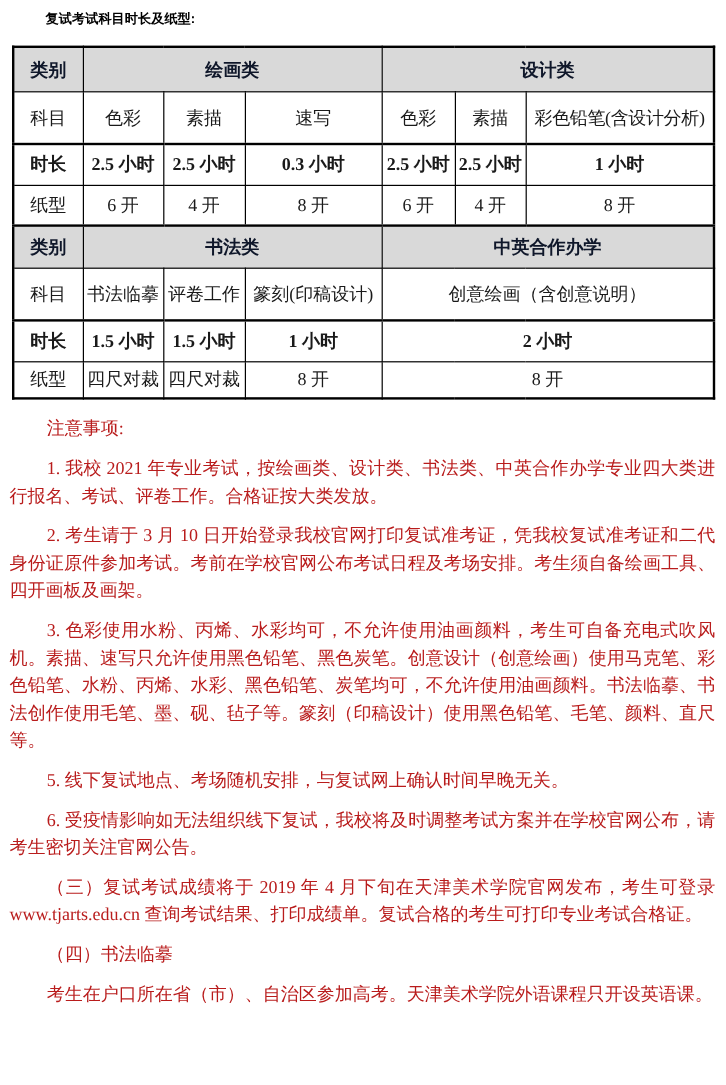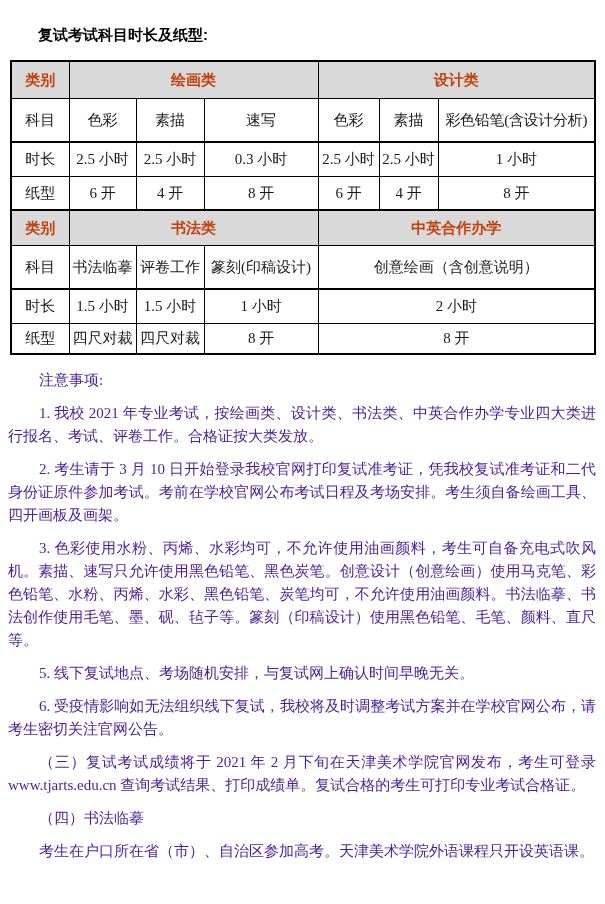--- a/index.html
+++ b/index.html
@@ -8,25 +8,25 @@
     width: 605px;
     height: 904px;
     box-sizing: border-box;
     padding: 8px 9px 0 8px;
     background: #ffffff;
     overflow: hidden;
     color: #1a1a1a;
     font-family: "Liberation Serif", "DejaVu Serif", serif;
   }
   .doc-title {
-    margin: 18px 0 0 0;
+    margin: 0 0 0 0;
     padding-left: 30px;
     font-family: "Liberation Sans", "DejaVu Sans", sans-serif;
     font-weight: bold;
-    font-size: 15px;
+    font-size: 11px;
     color: #000000;
   }
   table.exam-table {
     border-collapse: collapse;
     table-layout: fixed;
     width: 584px;
     margin: 15px 0 0 2px;
     border: 2px solid #000000;
   }
   table.exam-table td {
@@ -35,37 +35,37 @@
     vertical-align: middle;
     font-size: 15px;
     padding: 0 1px;
     overflow: hidden;
     white-space: nowrap;
   }
   tr.row-cat td {
     background: #d9d9d9;
     font-family: "Liberation Sans", "DejaVu Sans", sans-serif;
     font-weight: bold;
-    color: #c2410c;
+    color: #0f172a;
   }
   td.thick-bottom, tr.thick-bottom td { border-bottom-width: 2px; }
   .h36 td { height: 36px; }
   .h42 td { height: 42px; }
-  .h33 td { height: 33px; }
+  .h33 td { height: 33px; font-weight: bold; }
   .h32 td { height: 32px; }
   .h34 td { height: 34px; }
   .h29 td { height: 29px; }
   td.tight { font-size: 13.5px; letter-spacing: -0.3px; }
   .body-text {
     margin: 10px 0 0 0;
     font-size: 15px;
     line-height: 23px;
     text-align: justify;
     text-indent: 31px;
-    color: #4c1d95;
+    color: #b91c1c;
   }
   .notes-heading { margin-top: 14px; }
 </style>
 </head>
 <body>
 
 <div class="page">
 
   <p class="doc-title">复试考试科目时长及纸型:</p>
 
@@ -141,17 +141,17 @@
     </tbody>
   </table>
 
   <p class="body-text notes-heading">注意事项:</p>
   <p class="body-text">1. 我校 2021 年专业考试，按绘画类、设计类、书法类、中英合作办学专业四大类进行报名、考试、评卷工作。合格证按大类发放。</p>
   <p class="body-text">2. 考生请于 3 月 10 日开始登录我校官网打印复试准考证，凭我校复试准考证和二代身份证原件参加考试。考前在学校官网公布考试日程及考场安排。考生须自备绘画工具、四开画板及画架。</p>
   <p class="body-text">3. 色彩使用水粉、丙烯、水彩均可，不允许使用油画颜料，考生可自备充电式吹风机。素描、速写只允许使用黑色铅笔、黑色炭笔。创意设计（创意绘画）使用马克笔、彩色铅笔、水粉、丙烯、水彩、黑色铅笔、炭笔均可，不允许使用油画颜料。书法临摹、书法创作使用毛笔、墨、砚、毡子等。篆刻（印稿设计）使用黑色铅笔、毛笔、颜料、直尺等。</p>
   <p class="body-text">5. 线下复试地点、考场随机安排，与复试网上确认时间早晚无关。</p>
   <p class="body-text">6. 受疫情影响如无法组织线下复试，我校将及时调整考试方案并在学校官网公布，请考生密切关注官网公告。</p>
 
-  <p class="body-text">（三）复试考试成绩将于 2021 年 2 月下旬在天津美术学院官网发布，考生可登录 www.tjarts.edu.cn 查询考试结果、打印成绩单。复试合格的考生可打印专业考试合格证。</p>
+  <p class="body-text">（三）复试考试成绩将于 2019 年 4 月下旬在天津美术学院官网发布，考生可登录 www.tjarts.edu.cn 查询考试结果、打印成绩单。复试合格的考生可打印专业考试合格证。</p>
   <p class="body-text">（四）书法临摹</p>
   <p class="body-text">考生在户口所在省（市）、自治区参加高考。天津美术学院外语课程只开设英语课。</p>
 
 </div>
 
 </body></html>

